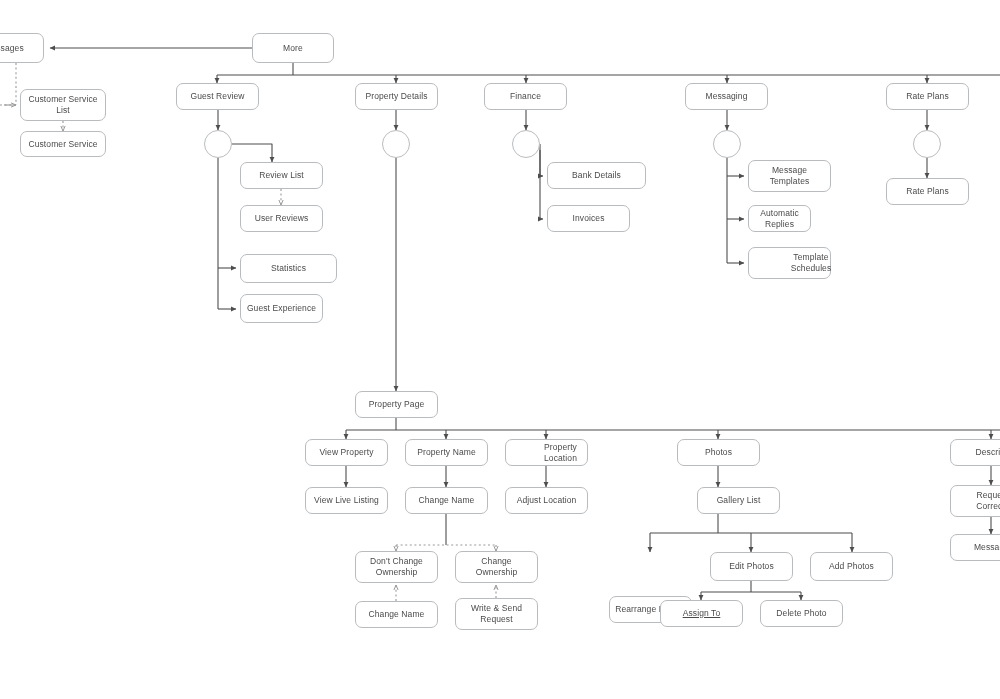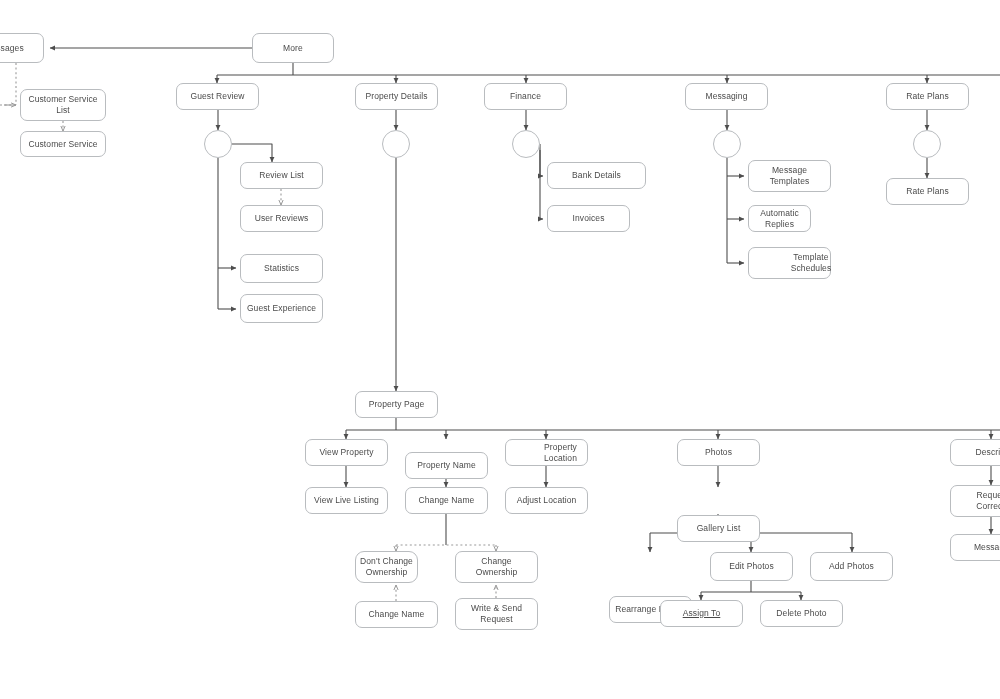--- a/index.html
+++ b/index.html
@@ -140,44 +140,44 @@
     <div class="node" style="left: 20px; top: 89px; width: 86px; height: 32px;">Customer Service
 List</div>
     <div class="node" style="left: 20px; top: 131px; width: 86px; height: 26px;">Customer Service</div>
     <div class="node" style="left: 176px; top: 83px; width: 83px; height: 27px;">Guest Review</div>
     <div class="node" style="left: 355px; top: 83px; width: 83px; height: 27px;">Property Details</div>
     <div class="node" style="left: 484px; top: 83px; width: 83px; height: 27px;">Finance</div>
     <div class="node" style="left: 685px; top: 83px; width: 83px; height: 27px;">Messaging</div>
     <div class="node" style="left: 886px; top: 83px; width: 83px; height: 27px;">Rate Plans</div>
     <div class="node" style="left: 240px; top: 162px; width: 83px; height: 27px;">Review List</div>
     <div class="node" style="left: 240px; top: 205px; width: 83px; height: 27px;">User Reviews</div>
-    <div class="node" style="left: 240px; top: 254px; width: 83px; height: 29px;">Statistics</div>
+    <div class="node" style="left: 240px; top: 254px; width: 97px; height: 29px;">Statistics</div>
     <div class="node" style="left: 240px; top: 294px; width: 83px; height: 29px;">Guest Experience</div>
     <div class="node" style="left: 547px; top: 162px; width: 99px; height: 27px;">Bank Details</div>
     <div class="node" style="left: 547px; top: 205px; width: 83px; height: 27px;">Invoices</div>
     <div class="node" style="left: 748px; top: 160px; width: 83px; height: 32px;">Message
 Templates</div>
     <div class="node" style="left: 748px; top: 205px; width: 63px; height: 27px;">Automatic Replies</div>
     <div class="node" style="left: 748px; top: 247px; width: 83px; height: 32px; padding-left: 47px;">Template
 Schedules</div>
     <div class="node" style="left: 886px; top: 178px; width: 83px; height: 27px;">Rate Plans</div>
     <div class="node" style="left: 355px; top: 391px; width: 83px; height: 27px;">Property Page</div>
     <div class="node" style="left: 305px; top: 439px; width: 83px; height: 27px; text-align: right;">View Property</div>
-    <div class="node" style="left: 405px; top: 439px; width: 83px; height: 27px; margin-top: 13px;">Property Name</div>
+    <div class="node" style="left: 405px; top: 439px; width: 83px; height: 27px;">Property Name</div>
     <div class="node" style="left: 505px; top: 439px; width: 83px; height: 27px; padding-left: 32px;">Property Location</div>
     <div class="node" style="left: 677px; top: 439px; width: 83px; height: 27px;">Photos</div>
     <div class="node" style="left: 950px; top: 439px; width: 83px; height: 27px;">Descript</div>
     <div class="node" style="left: 305px; top: 487px; width: 83px; height: 27px;">View Live Listing</div>
     <div class="node" style="left: 405px; top: 487px; width: 83px; height: 27px;">Change Name</div>
     <div class="node" style="left: 505px; top: 487px; width: 83px; height: 27px;">Adjust Location</div>
-    <div class="node" style="left: 677px; top: 487px; width: 83px; height: 27px; margin-top: 28px;">Gallery List</div>
+    <div class="node" style="left: 697px; top: 487px; width: 83px; height: 27px;">Gallery List</div>
     <div class="node" style="left: 950px; top: 485px; width: 83px; height: 32px;">Reques
 Correcti</div>
     <div class="node" style="left: 950px; top: 534px; width: 83px; height: 27px;">Message</div>
-    <div class="node" style="left: 355px; top: 551px; width: 63px; height: 32px; border-radius: 9px;">Don't Change
+    <div class="node" style="left: 355px; top: 551px; width: 83px; height: 32px;">Don't Change
 Ownership</div>
     <div class="node" style="left: 455px; top: 551px; width: 83px; height: 32px;">Change Ownership</div>
     <div class="node" style="left: 355px; top: 601px; width: 83px; height: 27px;">Change Name</div>
     <div class="node" style="left: 455px; top: 598px; width: 83px; height: 32px;">Write &amp; Send
 Request</div>
     <div class="node" style="left: 609px; top: 552px; width: 83px; height: 27px; margin-top: 44px;">Rearrange Photos</div>
     <div class="node" style="left: 710px; top: 552px; width: 83px; height: 29px;">Edit Photos</div>
     <div class="node" style="left: 810px; top: 552px; width: 83px; height: 29px;">Add Photos</div>
     <div class="node" style="left: 660px; top: 600px; width: 83px; height: 27px; text-decoration: underline;">Assign To</div>
     <div class="node" style="left: 760px; top: 600px; width: 83px; height: 27px; text-align: center;">Delete Photo</div>

